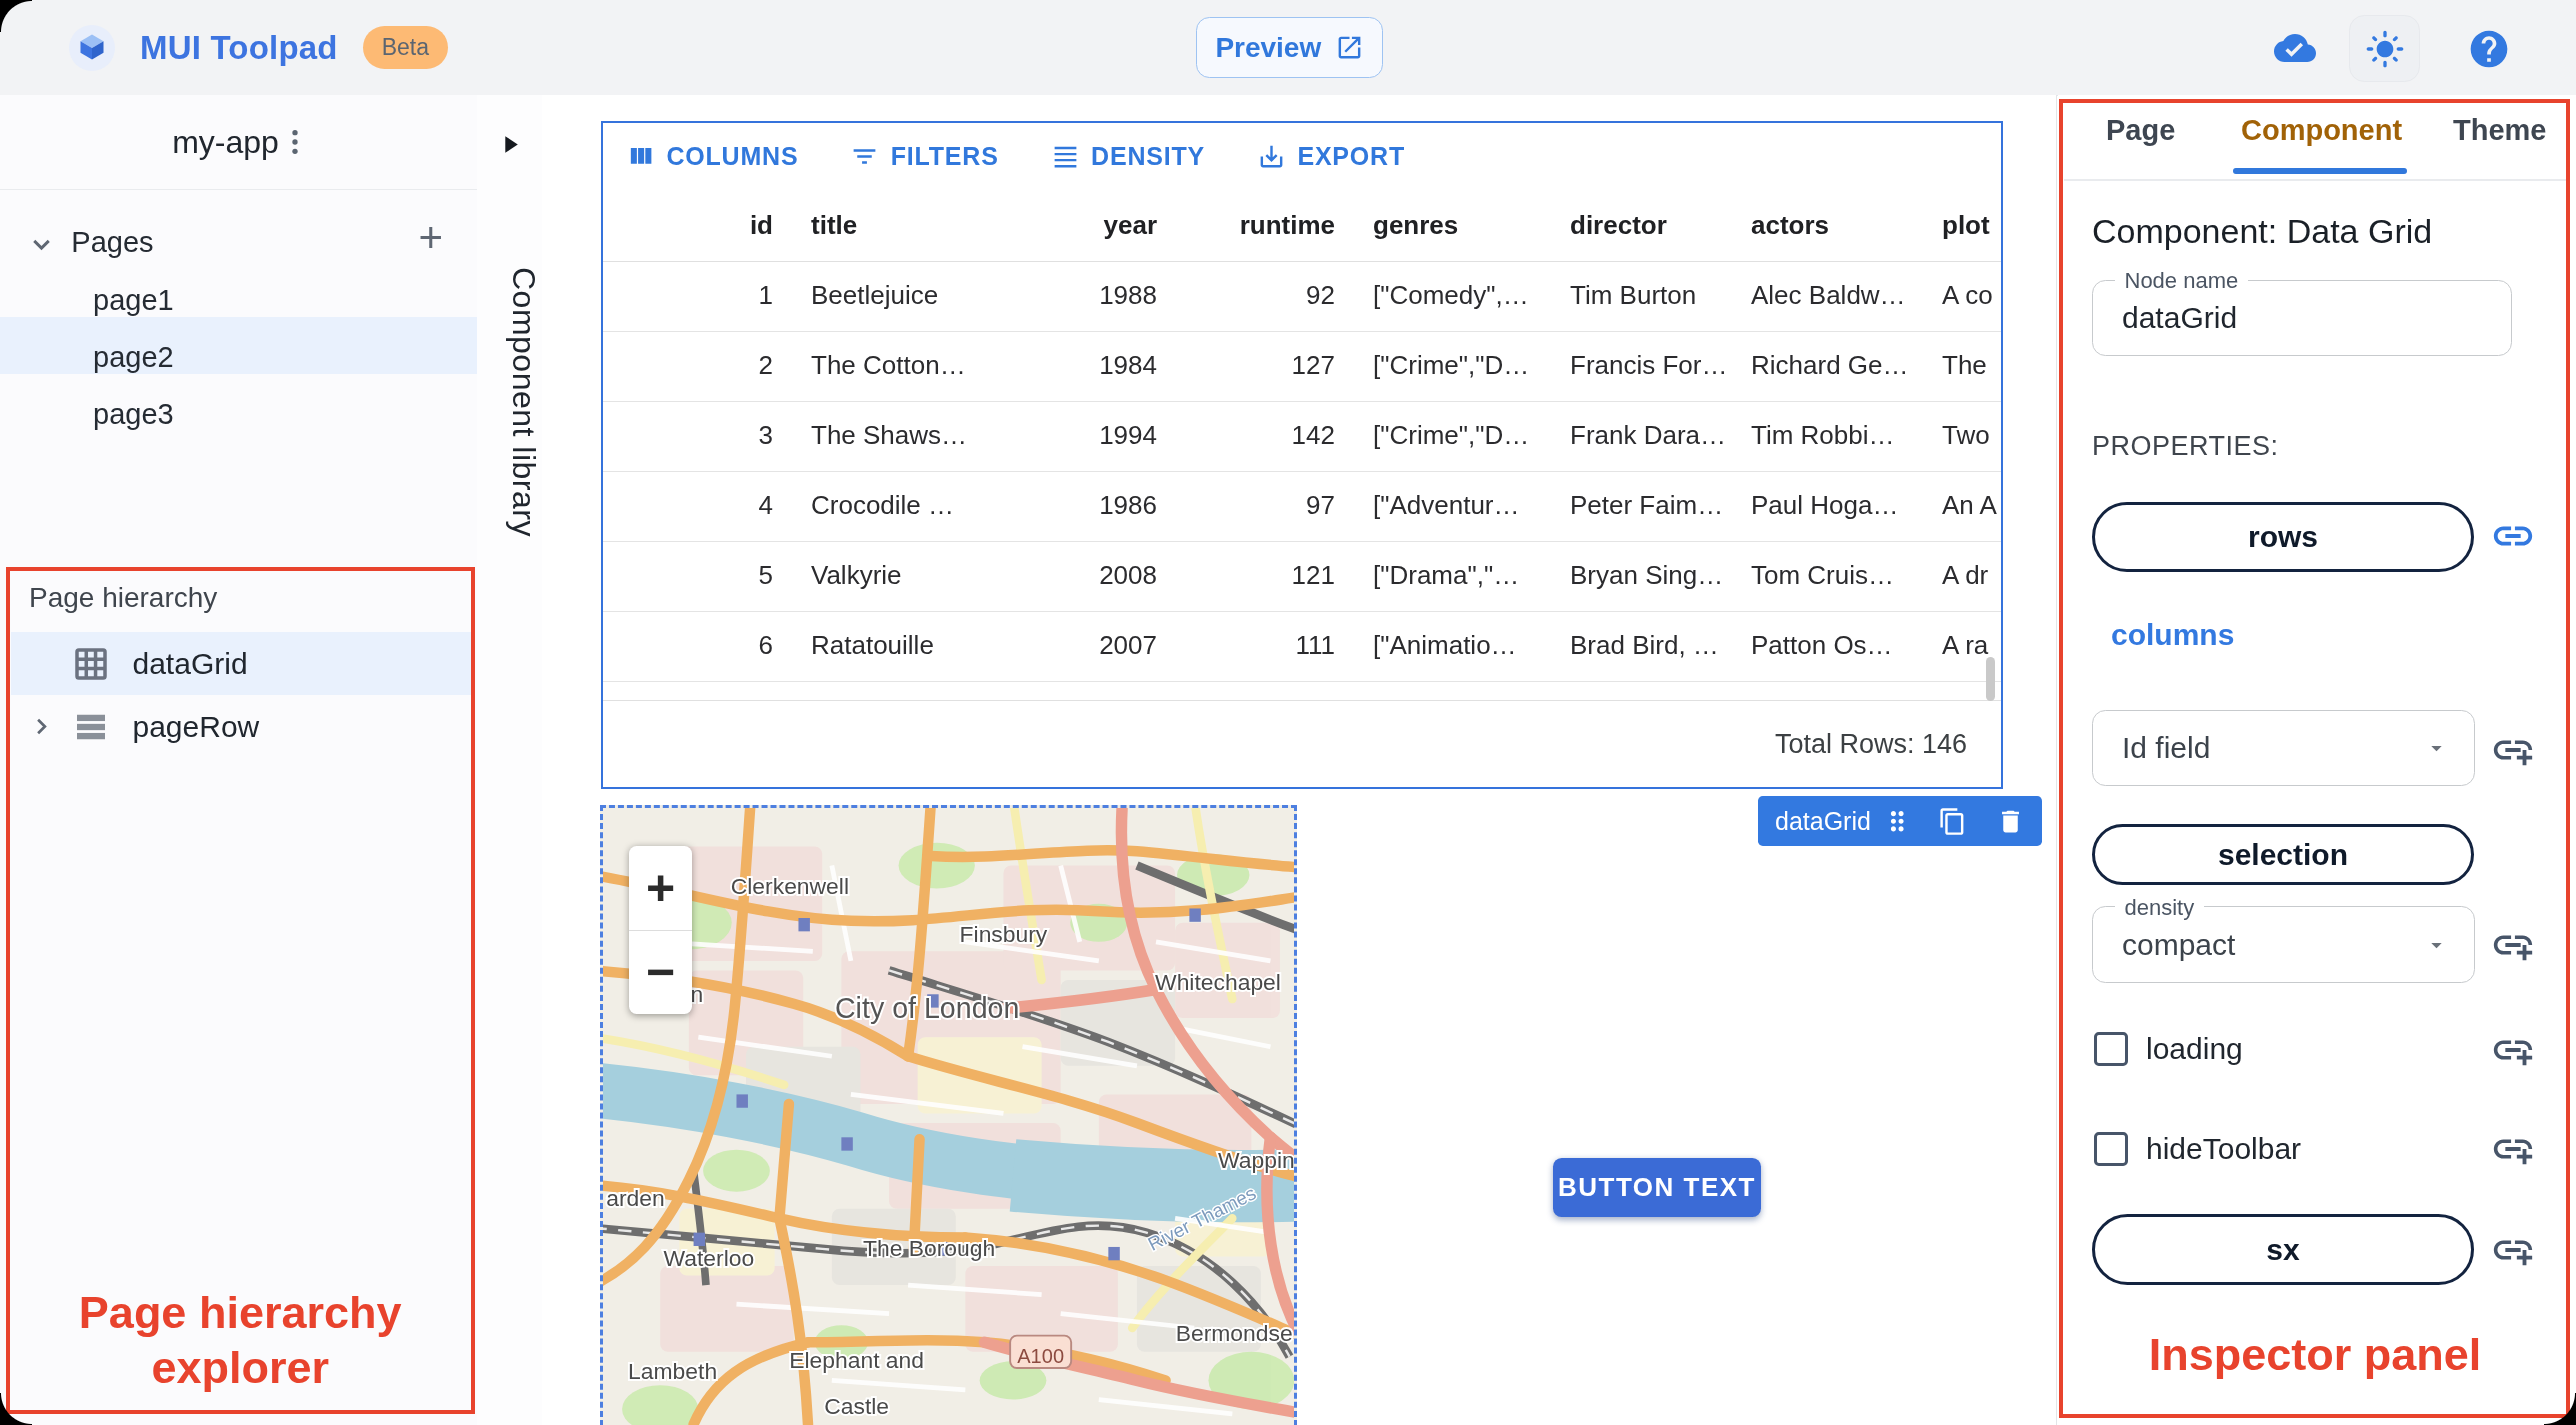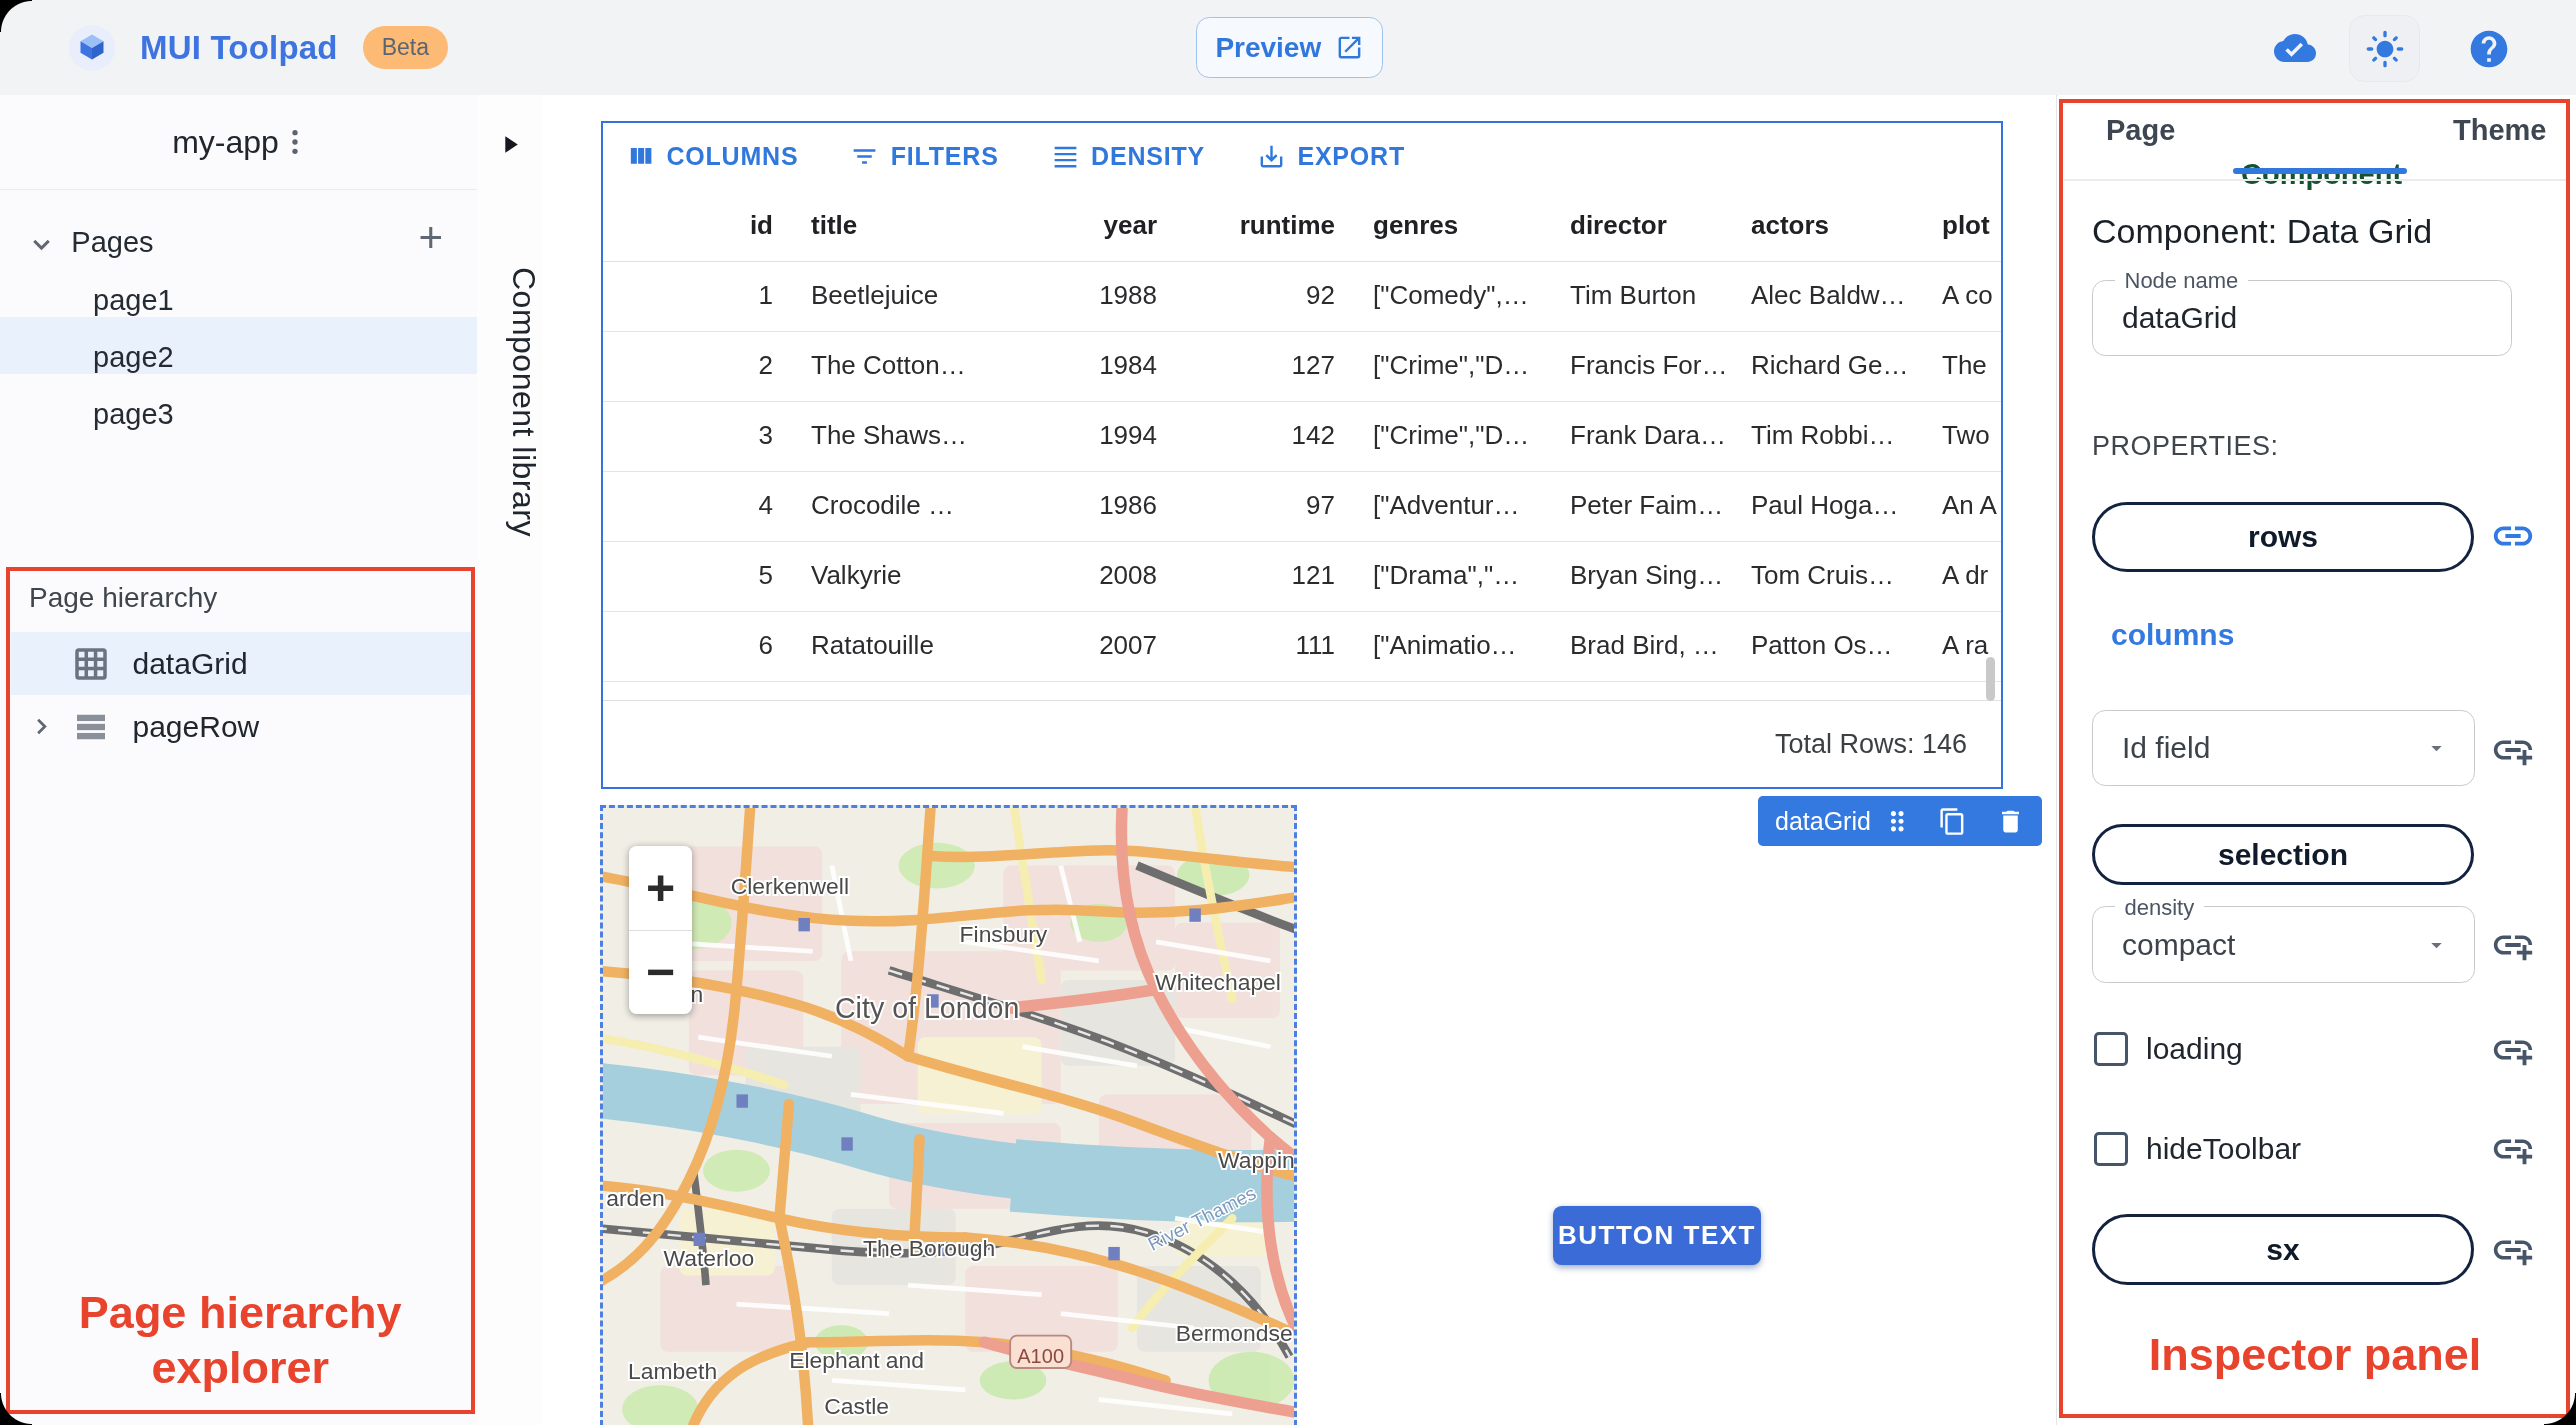--- a/index.html
+++ b/index.html
@@ -81,27 +81,27 @@
   .map{position:absolute;left:58px;top:710px;width:697px;height:630px;border:3.8px dashed #4d7fe0;box-sizing:border-box;
        background:#f1eee6;overflow:hidden;cursor:grab;}
   .zoomctl{position:absolute;left:26px;top:38px;width:63px;height:168px;background:#fff;border-radius:7.6px;
            box-shadow:0 1.9px 7.6px rgba(0,0,0,.35);display:flex;flex-direction:column;overflow:hidden;}
   .zoombtn{flex:1;display:flex;align-items:center;justify-content:center;font-size:50px;font-weight:600;color:#2b2b2b;cursor:pointer;}
   .zoombtn:first-child{border-bottom:1.9px solid #ddd;}
 
   
   .cmp-button{position:absolute;left:1011px;top:1063px;width:208px;height:59px;background:#3b6bd6;border-radius:8.6px;
               color:#fff;font-size:26px;font-weight:700;letter-spacing:1.5px;display:flex;align-items:center;
-              justify-content:center;box-shadow:0 2.9px 6.7px rgba(30,60,120,.4);cursor:pointer;margin-top:48px;}
+              justify-content:center;box-shadow:0 2.9px 6.7px rgba(30,60,120,.4);cursor:pointer;}
 
   
   .inspector-bg{left:2058px;top:95px;width:518px;height:1330px;background:#fff;}
   .insp-box{left:2059px;top:99px;width:511px;height:1319px;border:4.8px solid #e8432d;box-sizing:border-box;}
   .tab{position:absolute;top:114px;font-size:29px;font-weight:600;color:#3e4651;cursor:pointer;}
-  .tab.active{color:#14532d;margin-top:44px;}
+  .tab.active{color:#a16207;}
   .tab-underline{left:2233px;top:168px;width:174px;height:5.7px;background:#3178dc;border-radius:2.9px;}
   .tabs-divider{left:2064px;top:179px;width:502px;height:1.9px;background:#e9ebee;}
   .insp-heading{left:2092px;top:212px;font-size:34px;font-weight:500;color:#1a2027;}
   .field{position:absolute;border:1.9px solid #c7cacd;border-radius:13.4px;box-sizing:border-box;background:#fff;
          display:flex;align-items:center;}
   .field-label{position:absolute;font-size:22px;color:#4b5563;background:#fff;padding:0 9.5px;}
   .field-value{font-size:30px;color:#20262e;padding-left:29px;border:none;outline:none;background:transparent;
                font-family:inherit;width:85%;}
   .select-value{font-size:30px;color:#3c434b;padding-left:29px;}
   .caret{position:absolute;right:25px;top:50%;transform:translateY(-50%);}

